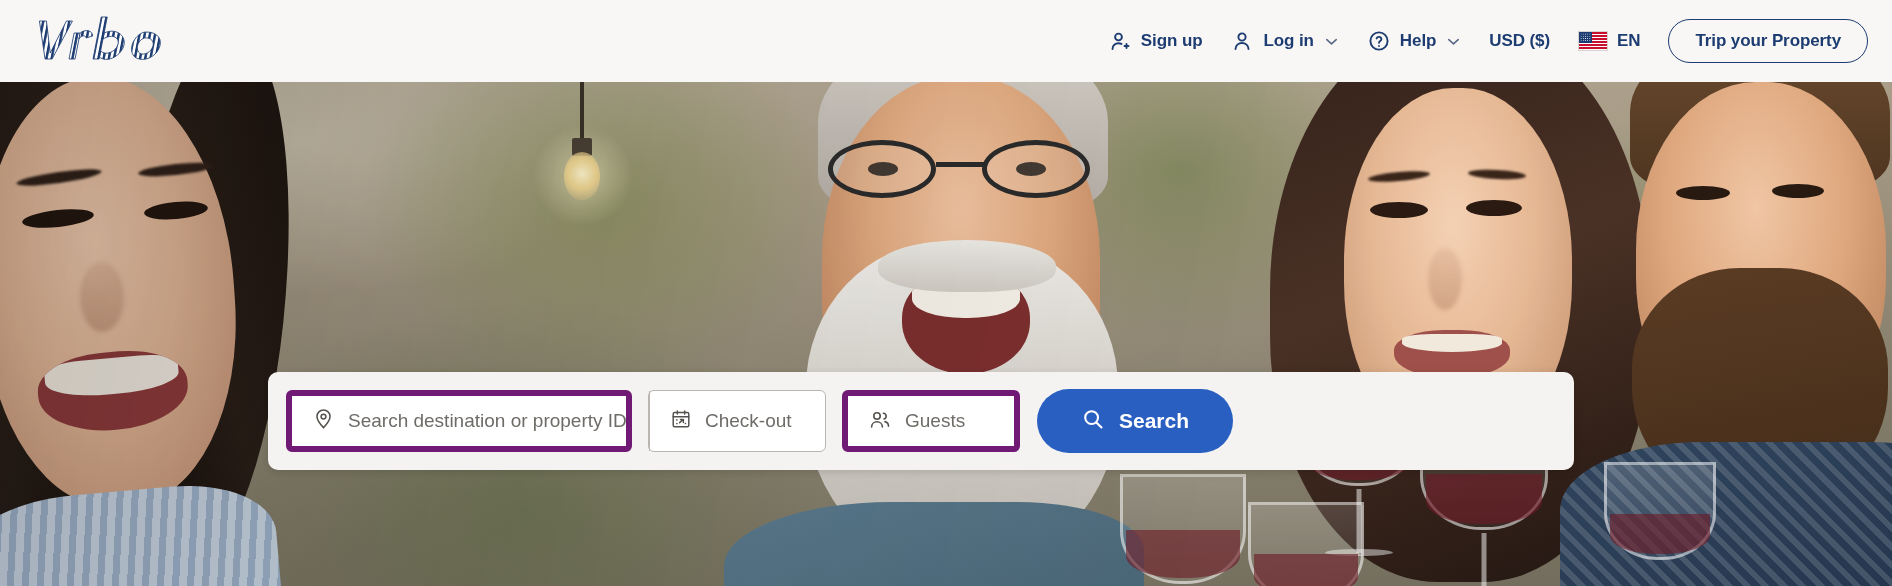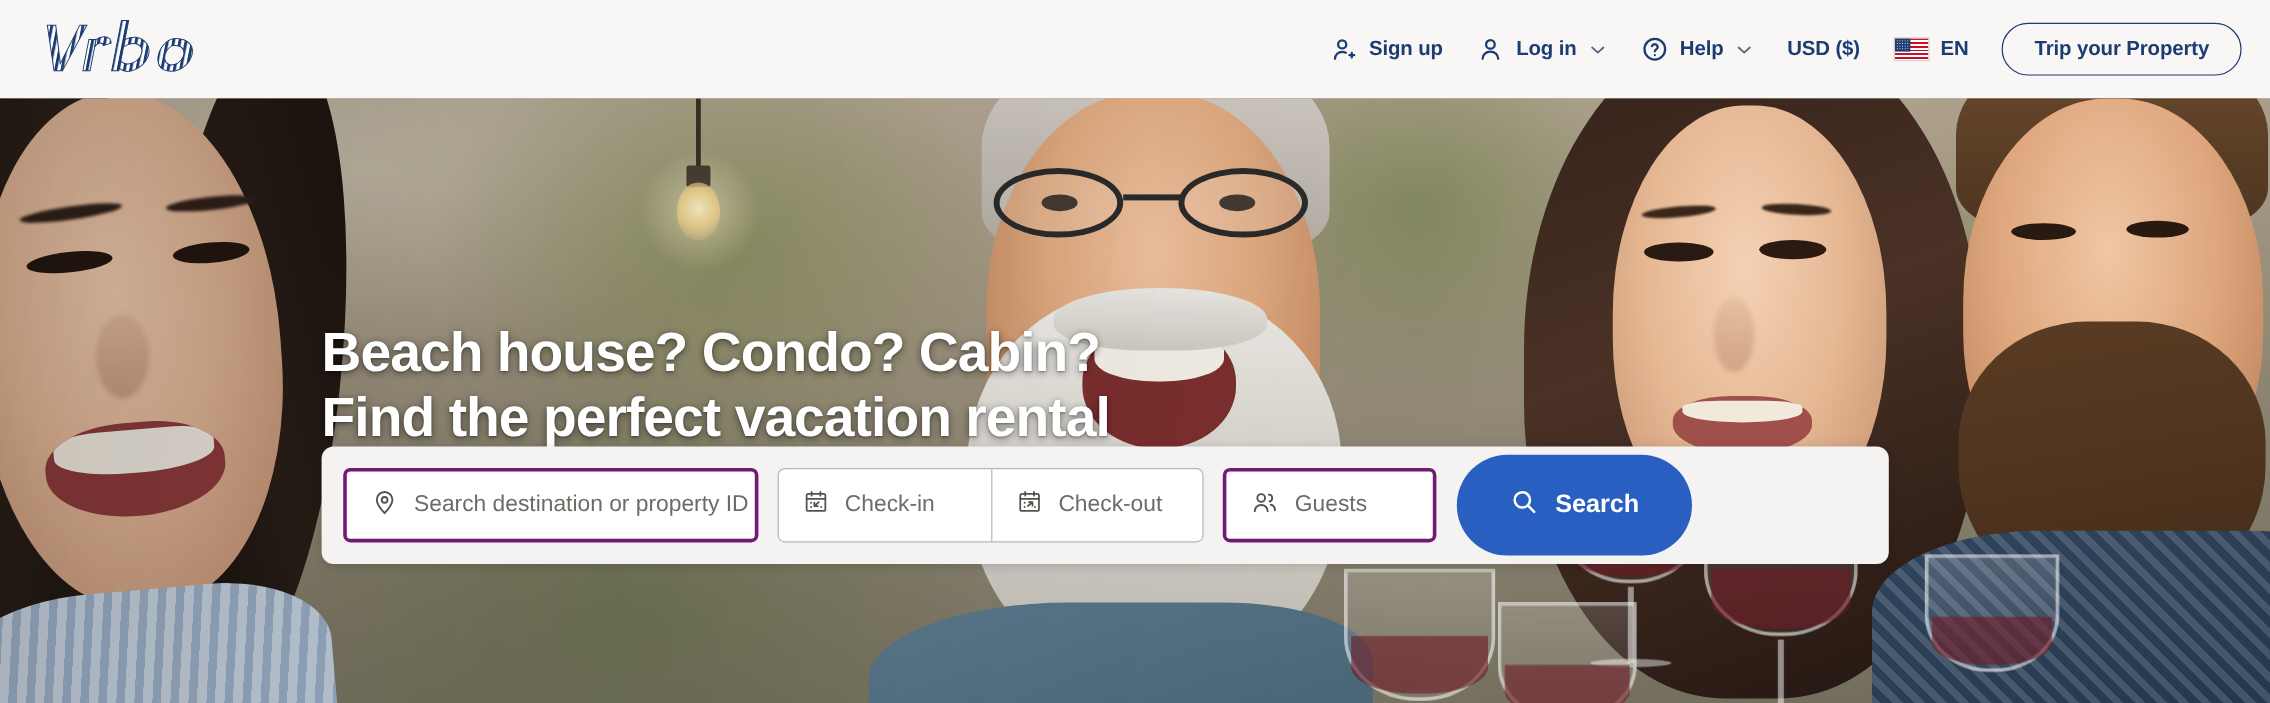--- a/index.html
+++ b/index.html
@@ -381,21 +381,21 @@
     border-radius: 10px;
     box-shadow: 0 2px 10px rgba(0,0,0,0.14);
     display: flex;
     align-items: center;
     padding: 0 18px;
     z-index: 6;
   }
   .field {
     height: 62px;
     background: #ffffff;
-    border: 3px solid #701a75;
+    border: 6px solid #701a75;
     display: flex;
     align-items: center;
     gap: 13px;
     padding: 0 20px;
     cursor: text;
     font-size: 19px;
     color: #6f6c68;
   }
   .f-dest { width: 346px; border-radius: 6px; }
   .f-dates {
@@ -407,21 +407,21 @@
     height: 60px; display: flex; align-items: center; gap: 13px;
     padding: 0 20px; cursor: pointer; font-size: 19px; color: #6f6c68;
     background: transparent; border: none;
   }
   .f-in { width: 177px; }
   .f-out { width: 176px; border-left: 1px solid #b9b6b1; }
   .f-guests { width: 178px; border-radius: 6px; margin-left: 16px; cursor: pointer; }
 
   .btn-search {
     margin-left: 17px;
-    height: 84px;
+    height: 64px;
     padding: 0 44px;
     background: #2a5fc2;
     color: #ffffff;
     border: none;
     border-radius: 999px;
     font-size: 21px;
     font-weight: bold;
     display: flex;
     align-items: center;
     gap: 14px;
@@ -598,54 +598,35 @@
         <div class="wine" style="height:42px;"></div>
       </div>
       <div class="wg" style="left:1604px; top:380px; width:112px; height:98px;">
         <div class="wine" style="height:40px;"></div>
       </div>
     </div>
 
     <div class="hero-shade"></div>
   </div>
 
-  <div class="hero-copy">
-    <h1>
-      <span>Beach house? Condo? Cabin?</span>
-      <span class="l2">Find the perfect vacation rental</span>
-    </h1>
-  </div>
 </div>
 
 <div class="search-panel">
 
   <div class="field f-dest">
     <span>
       <svg width="23" height="23" viewBox="0 0 24 24" fill="none" stroke="#55524e" stroke-width="1.6">
         <path d="M12 21.5s6.8-7.1 6.8-11.6A6.8 6.8 0 0 0 5.2 9.9C5.2 14.4 12 21.5 12 21.5z"></path>
         <circle cx="12" cy="10" r="2.5"></circle>
       </svg>
     </span>
     <span class="ph">Search destination or property ID</span>
   </div>
 
   <div class="f-dates">
-    <div class="f-half f-in">
-      <span>
-        <svg width="22" height="22" viewBox="0 0 24 24" fill="none" stroke="#55524e" stroke-width="1.6">
-          <rect x="3.5" y="5" width="17" height="15.5" rx="1.6"></rect>
-          <path d="M3.5 9.5h17M8 3.2v3.4M16 3.2v3.4" stroke-linecap="round"></path>
-          <path d="M14.5 12.5L10.5 16M10.5 13v3.2h3.2" stroke-linecap="round" stroke-linejoin="round"></path>
-          <circle cx="7.5" cy="13" r="0.9" fill="#55524e" stroke="none"></circle>
-          <circle cx="7.5" cy="17" r="0.9" fill="#55524e" stroke="none"></circle>
-          <circle cx="16.8" cy="17" r="0.9" fill="#55524e" stroke="none"></circle>
-        </svg>
-      </span>
-      <span class="ph">Check-in</span>
-    </div>
     <div class="f-half f-out">
       <span>
         <svg width="22" height="22" viewBox="0 0 24 24" fill="none" stroke="#55524e" stroke-width="1.6">
           <rect x="3.5" y="5" width="17" height="15.5" rx="1.6"></rect>
           <path d="M3.5 9.5h17M8 3.2v3.4M16 3.2v3.4" stroke-linecap="round"></path>
           <path d="M10.5 16L14.5 12.5M11.4 12.5h3.2v3.2" stroke-linecap="round" stroke-linejoin="round"></path>
           <circle cx="7.5" cy="13" r="0.9" fill="#55524e" stroke="none"></circle>
           <circle cx="7.5" cy="17" r="0.9" fill="#55524e" stroke="none"></circle>
           <circle cx="16.8" cy="17" r="0.9" fill="#55524e" stroke="none"></circle>
         </svg>

